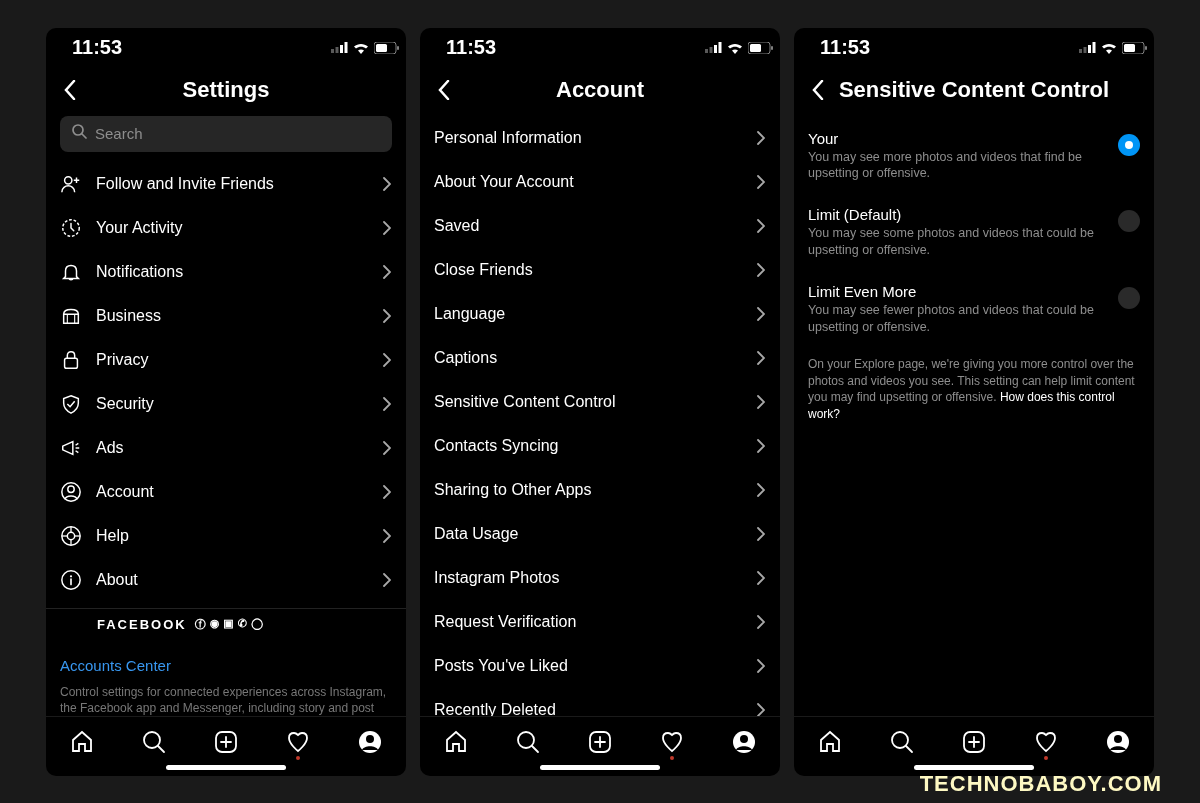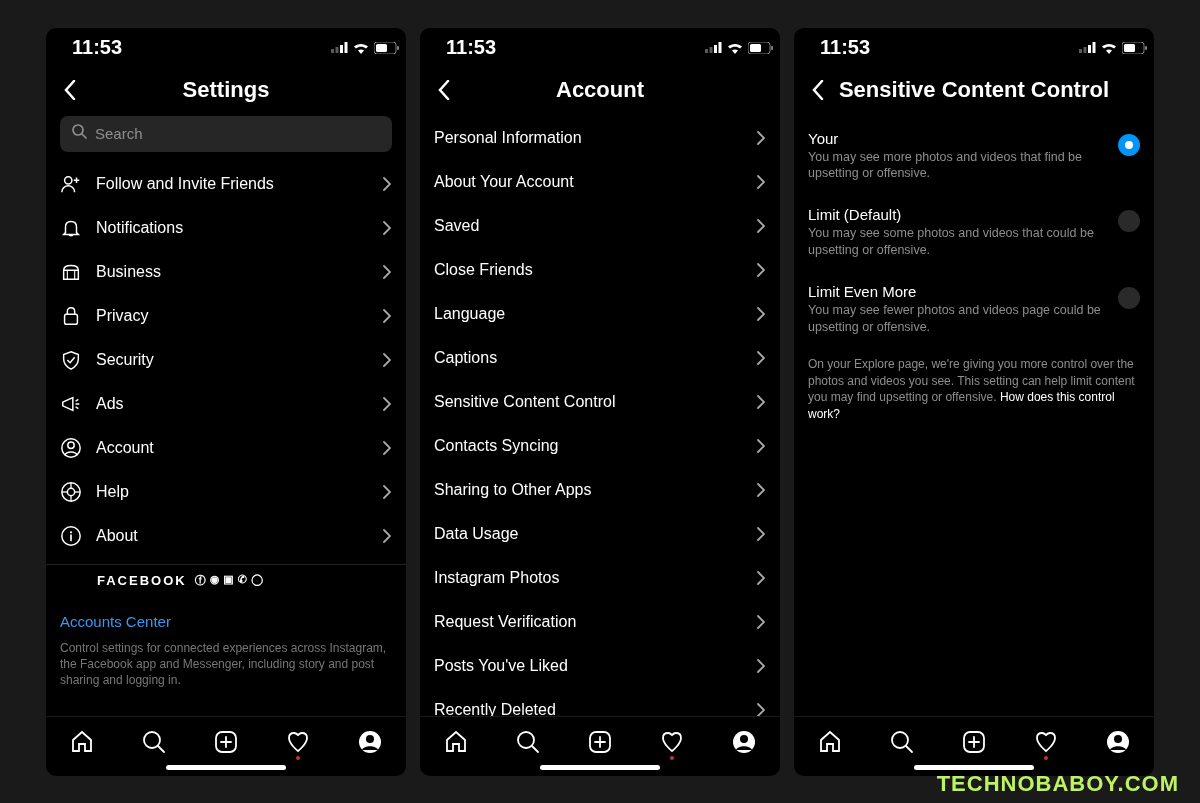--- a/index.html
+++ b/index.html
@@ -113,22 +113,22 @@
     border-top: 1px solid #1a1a1a;
     padding-bottom: 8px;
   }
   .nav-btn { width:28px; height:28px; display:flex; align-items:center; justify-content:center; position:relative;}
   .nav-dot { position:absolute; bottom:-4px; left:50%; transform:translateX(-50%); width:4px; height:4px; border-radius:50%; background:#c0392b;}
   .home-indicator {
     position:absolute; bottom:6px; left:50%; transform:translateX(-50%);
     width:120px; height:5px; background:#fff; border-radius:3px;
   }
   .watermark {
-    position:absolute; right:21px; bottom:6px;
-    color:#bef264; font-size:22px; font-weight:800; letter-spacing:1px;
+    position:absolute; right:38px; bottom:6px;
+    color:#fef9c3; font-size:22px; font-weight:800; letter-spacing:1px;
     font-family: Arial, sans-serif;
   }
 </style>
 </head>
 <body>
 
 <div class="phone">
   <div class="status-bar">
     <span>11:53</span>
     <div class="status-right">
@@ -183,20 +183,34 @@
           <span class="row-label">Follow and Invite Friends</span>
           <span class="row-chevron">
             <svg width="8" height="14" viewBox="0 0 8 14">
               <path d="M1 1 L7 7 L1 13" stroke="#bbb" stroke-width="1.8" fill="none" stroke-linecap="round"></path>
             </svg>
           </span>
         </div>
         <div class="list-row">
           <span class="row-icon">
             <svg width="22" height="22" viewBox="0 0 24 24">
+              <circle cx="12" cy="12" r="9" stroke="#fff" stroke-width="1.6" fill="none" stroke-dasharray="3 2"></circle>
+              <path d="M12 7 V12 L15 15" stroke="#fff" stroke-width="1.6" fill="none" stroke-linecap="round"></path>
+            </svg>
+          </span>
+          <span class="row-label">Your Activity</span>
+          <span class="row-chevron">
+            <svg width="8" height="14" viewBox="0 0 8 14">
+              <path d="M1 1 L7 7 L1 13" stroke="#bbb" stroke-width="1.8" fill="none" stroke-linecap="round"></path>
+            </svg>
+          </span>
+        </div>
+        <div class="list-row">
+          <span class="row-icon">
+            <svg width="22" height="22" viewBox="0 0 24 24">
               <path d="M6 17 V11 C6 7 8 5 12 5 C16 5 18 7 18 11 V17 L20 19 H4 Z" stroke="#fff" stroke-width="1.6" fill="none"></path>
               <path d="M10 19 C10 21 14 21 14 19" stroke="#fff" stroke-width="1.6" fill="none"></path>
             </svg>
           </span>
           <span class="row-label">Notifications</span>
           <span class="row-chevron">
             <svg width="8" height="14" viewBox="0 0 8 14">
               <path d="M1 1 L7 7 L1 13" stroke="#bbb" stroke-width="1.8" fill="none" stroke-linecap="round"></path>
             </svg>
           </span>
@@ -589,21 +603,21 @@
         <div class="option-row">
           <div class="option-text">
             <div class="option-title">Limit (Default)</div>
             <div class="option-desc">You may see some photos and videos that could be upsetting or offensive.</div>
           </div>
           <div class="radio "></div>
         </div>
         <div class="option-row">
           <div class="option-text">
             <div class="option-title">Limit Even More</div>
-            <div class="option-desc">You may see fewer photos and videos page could be upsetting or offensive.</div>
+            <div class="option-desc">You may see fewer photos and videos that could be upsetting or offensive.</div>
           </div>
           <div class="radio "></div>
         </div>
       </div>
     <div class="info-text">
       <span>On your Explore page, we're giving you more control over the photos and videos you see. This setting can help limit content you may find upsetting or offensive.</span>
       <span class="info-link">How does this control work?</span>
     </div>
   </div>
   <div class="bottom-nav">

